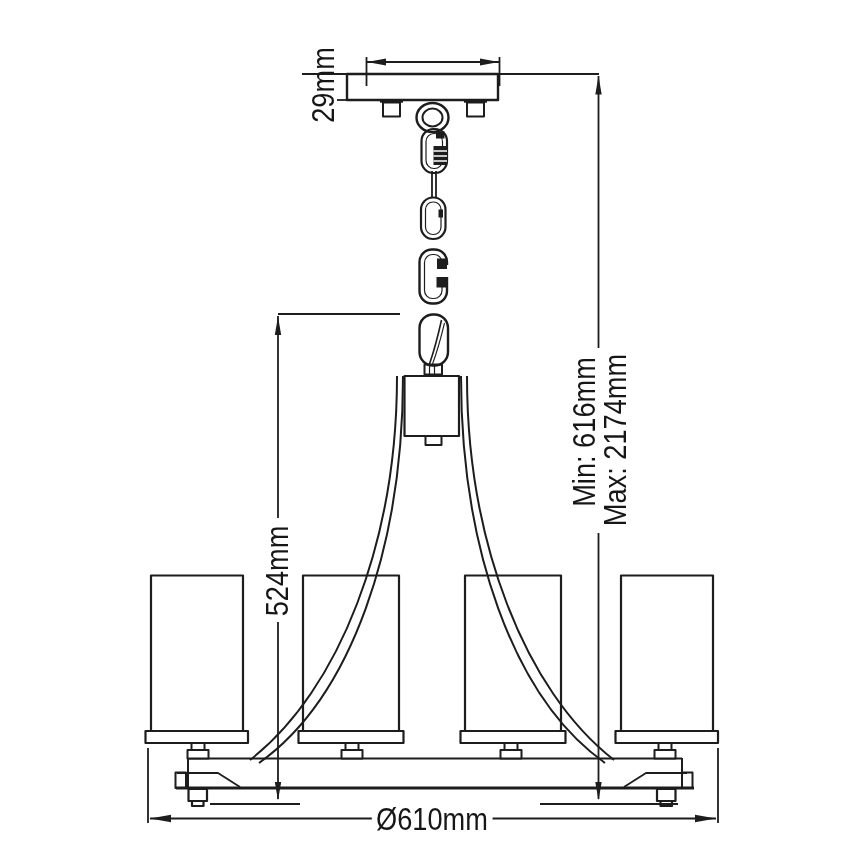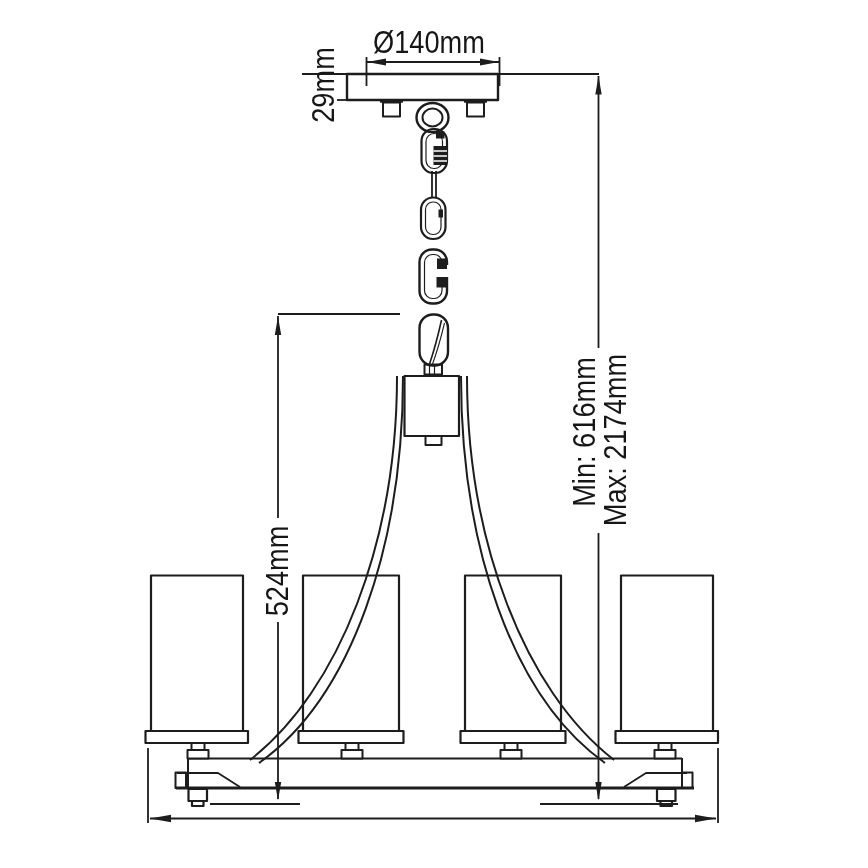--- a/index.html
+++ b/index.html
@@ -191,34 +191,34 @@
       <g stroke-width="1.8">
         <path d="M148,748 L148,823"></path>
         <path d="M718,748 L718,823"></path>
         <path d="M150,818.5 L716,818.5"></path>
         <polygon points="150,818.5 171,814.8 171,822.2" fill="#1d1d1d" stroke="none"></polygon>
         <polygon points="716,818.5 695,814.8 695,822.2" fill="#1d1d1d" stroke="none"></polygon>
       </g>
     </g>
   </svg>
 
-  <div class="dim-label" style="left:429px; top:42px;">
-    <span class="squeeze">Ø140mm</span>
-  </div>
 
   <div class="dim-label rot" style="left:323px; top:85px;">
     <span class="squeeze">29mm</span>
   </div>
 
   <div class="dim-label rot" style="left:277px; top:571px;">
     <span class="squeeze">524mm</span>
   </div>
 
   <div class="dim-label rot" style="left:584px; top:432px;">
     <span class="squeeze">Min: 616mm</span>
   </div>
 
   <div class="dim-label rot" style="left:615px; top:440px;">
     <span class="squeeze">Max: 2174mm</span>
   </div>
 
+  <div class="dim-label" style="left:432px; top:819px;">
+    <span class="squeeze masked">Ø610mm</span>
+  </div>
 
 </div>
 
 </body></html>

